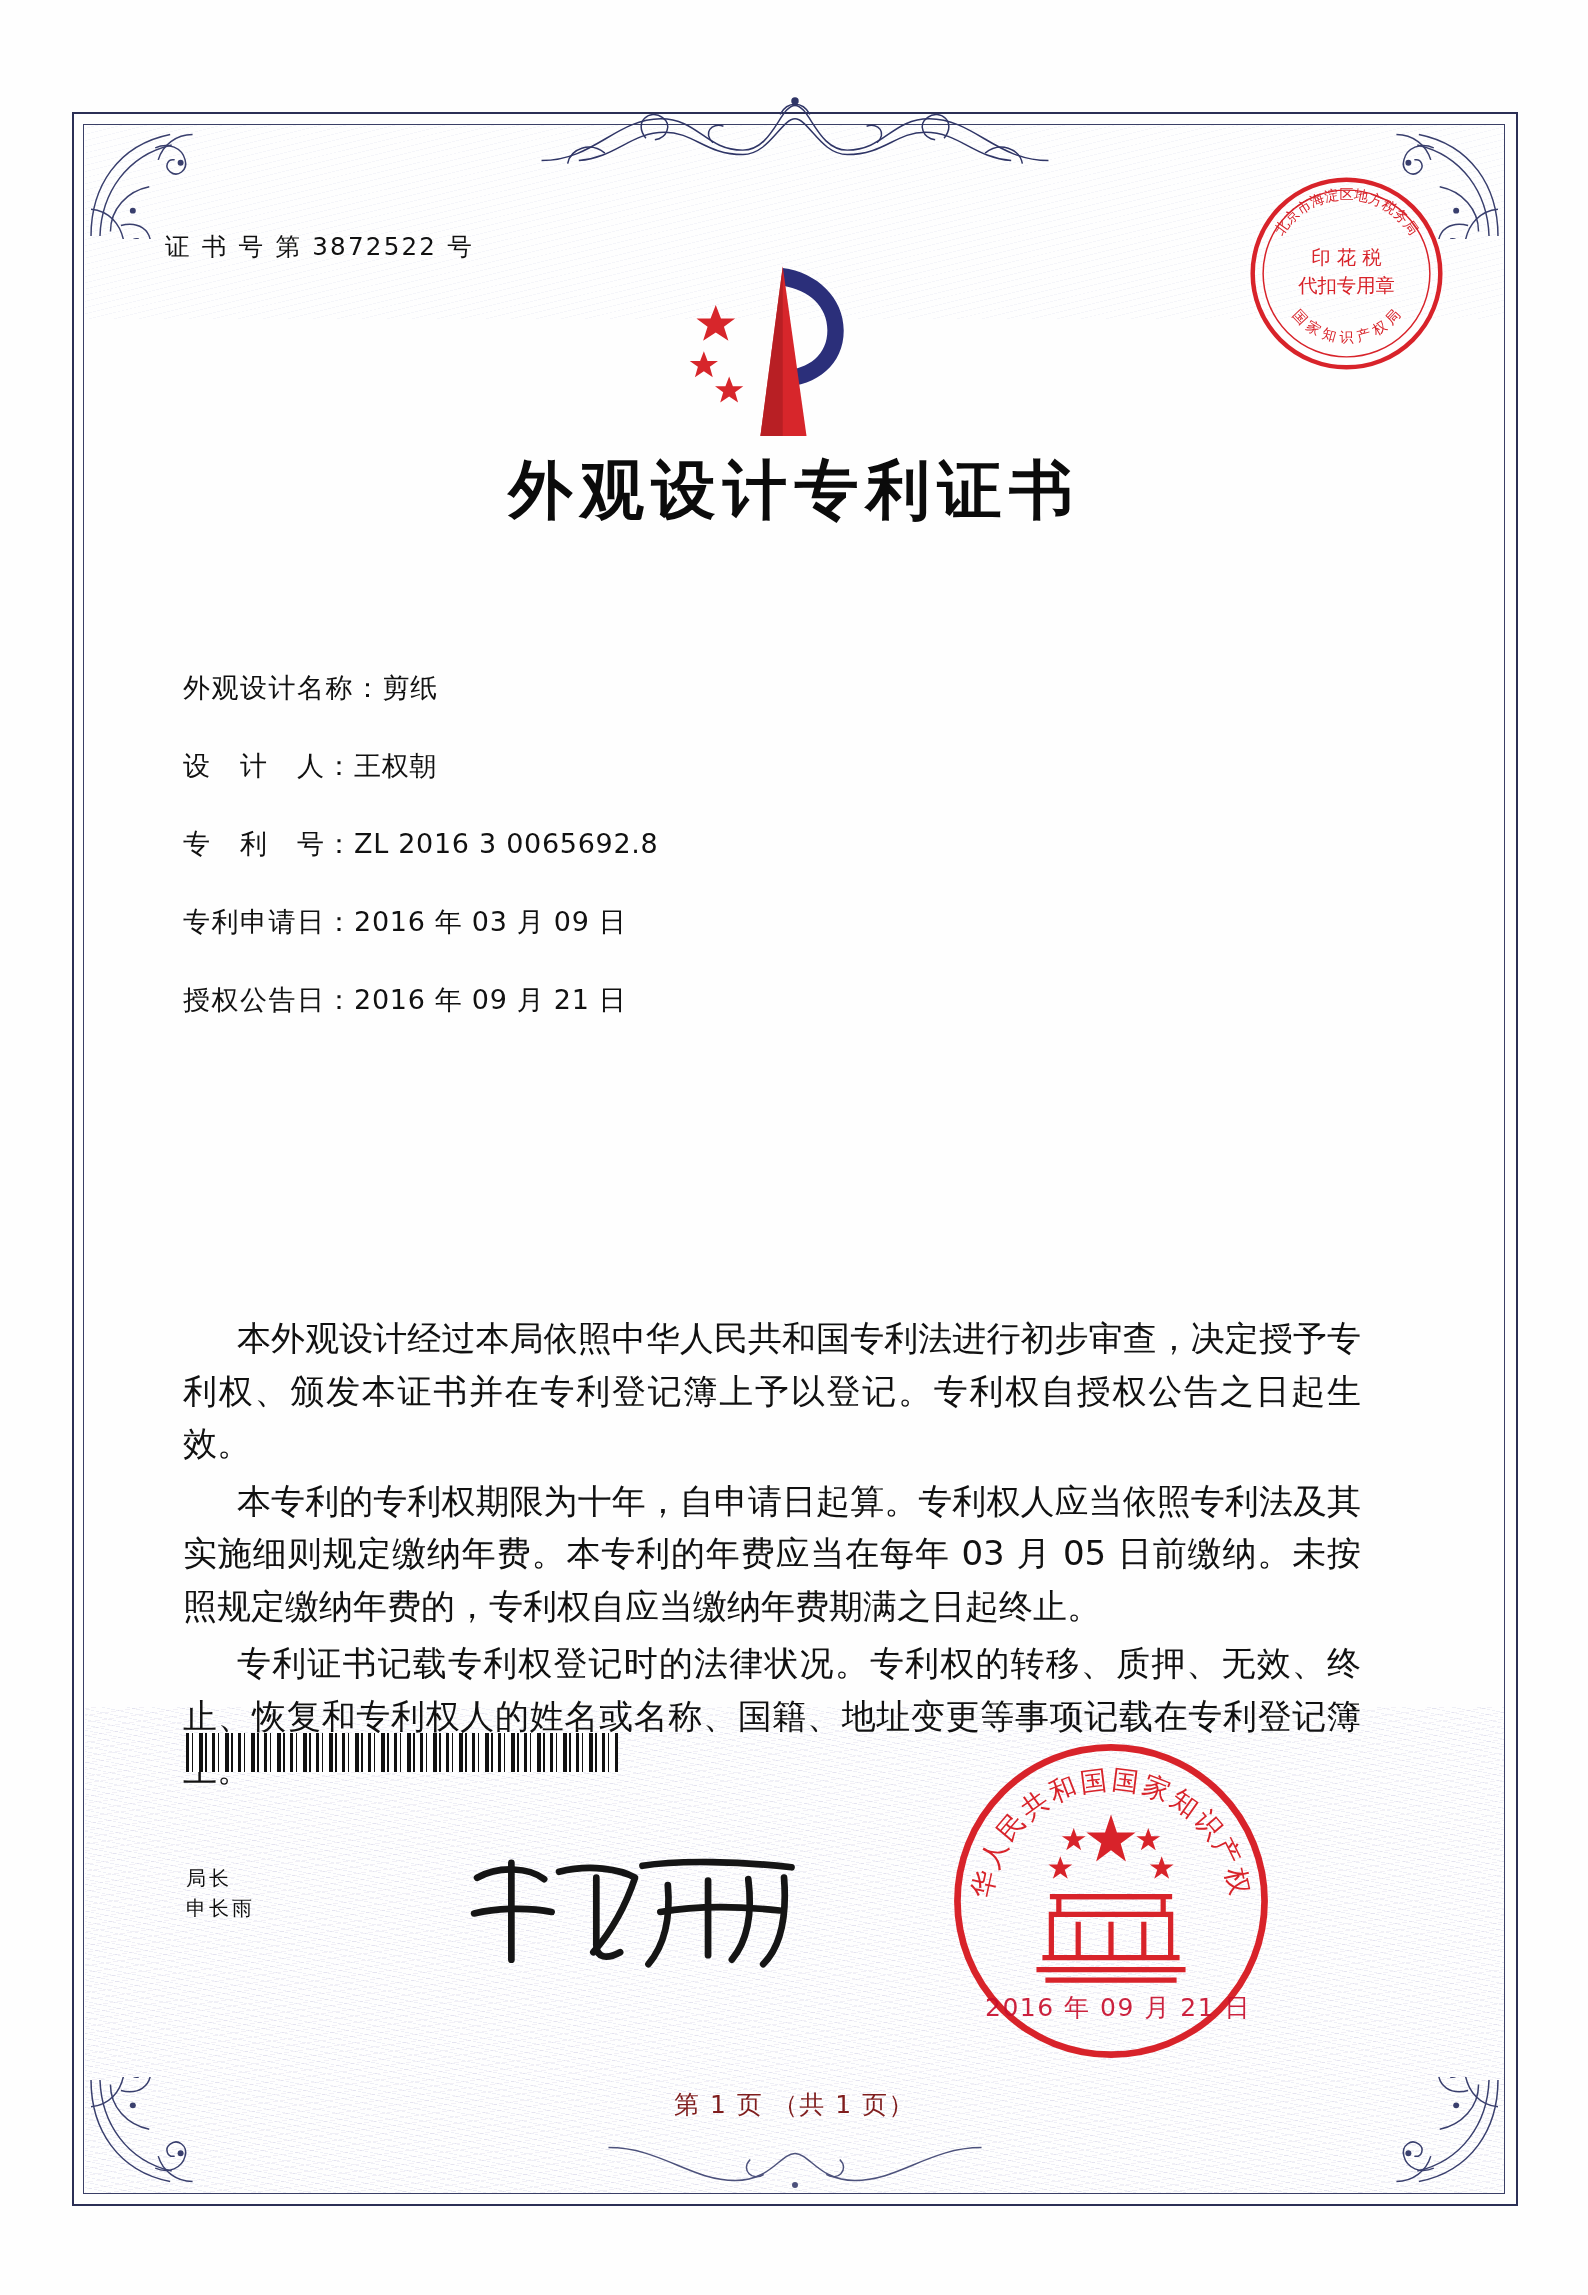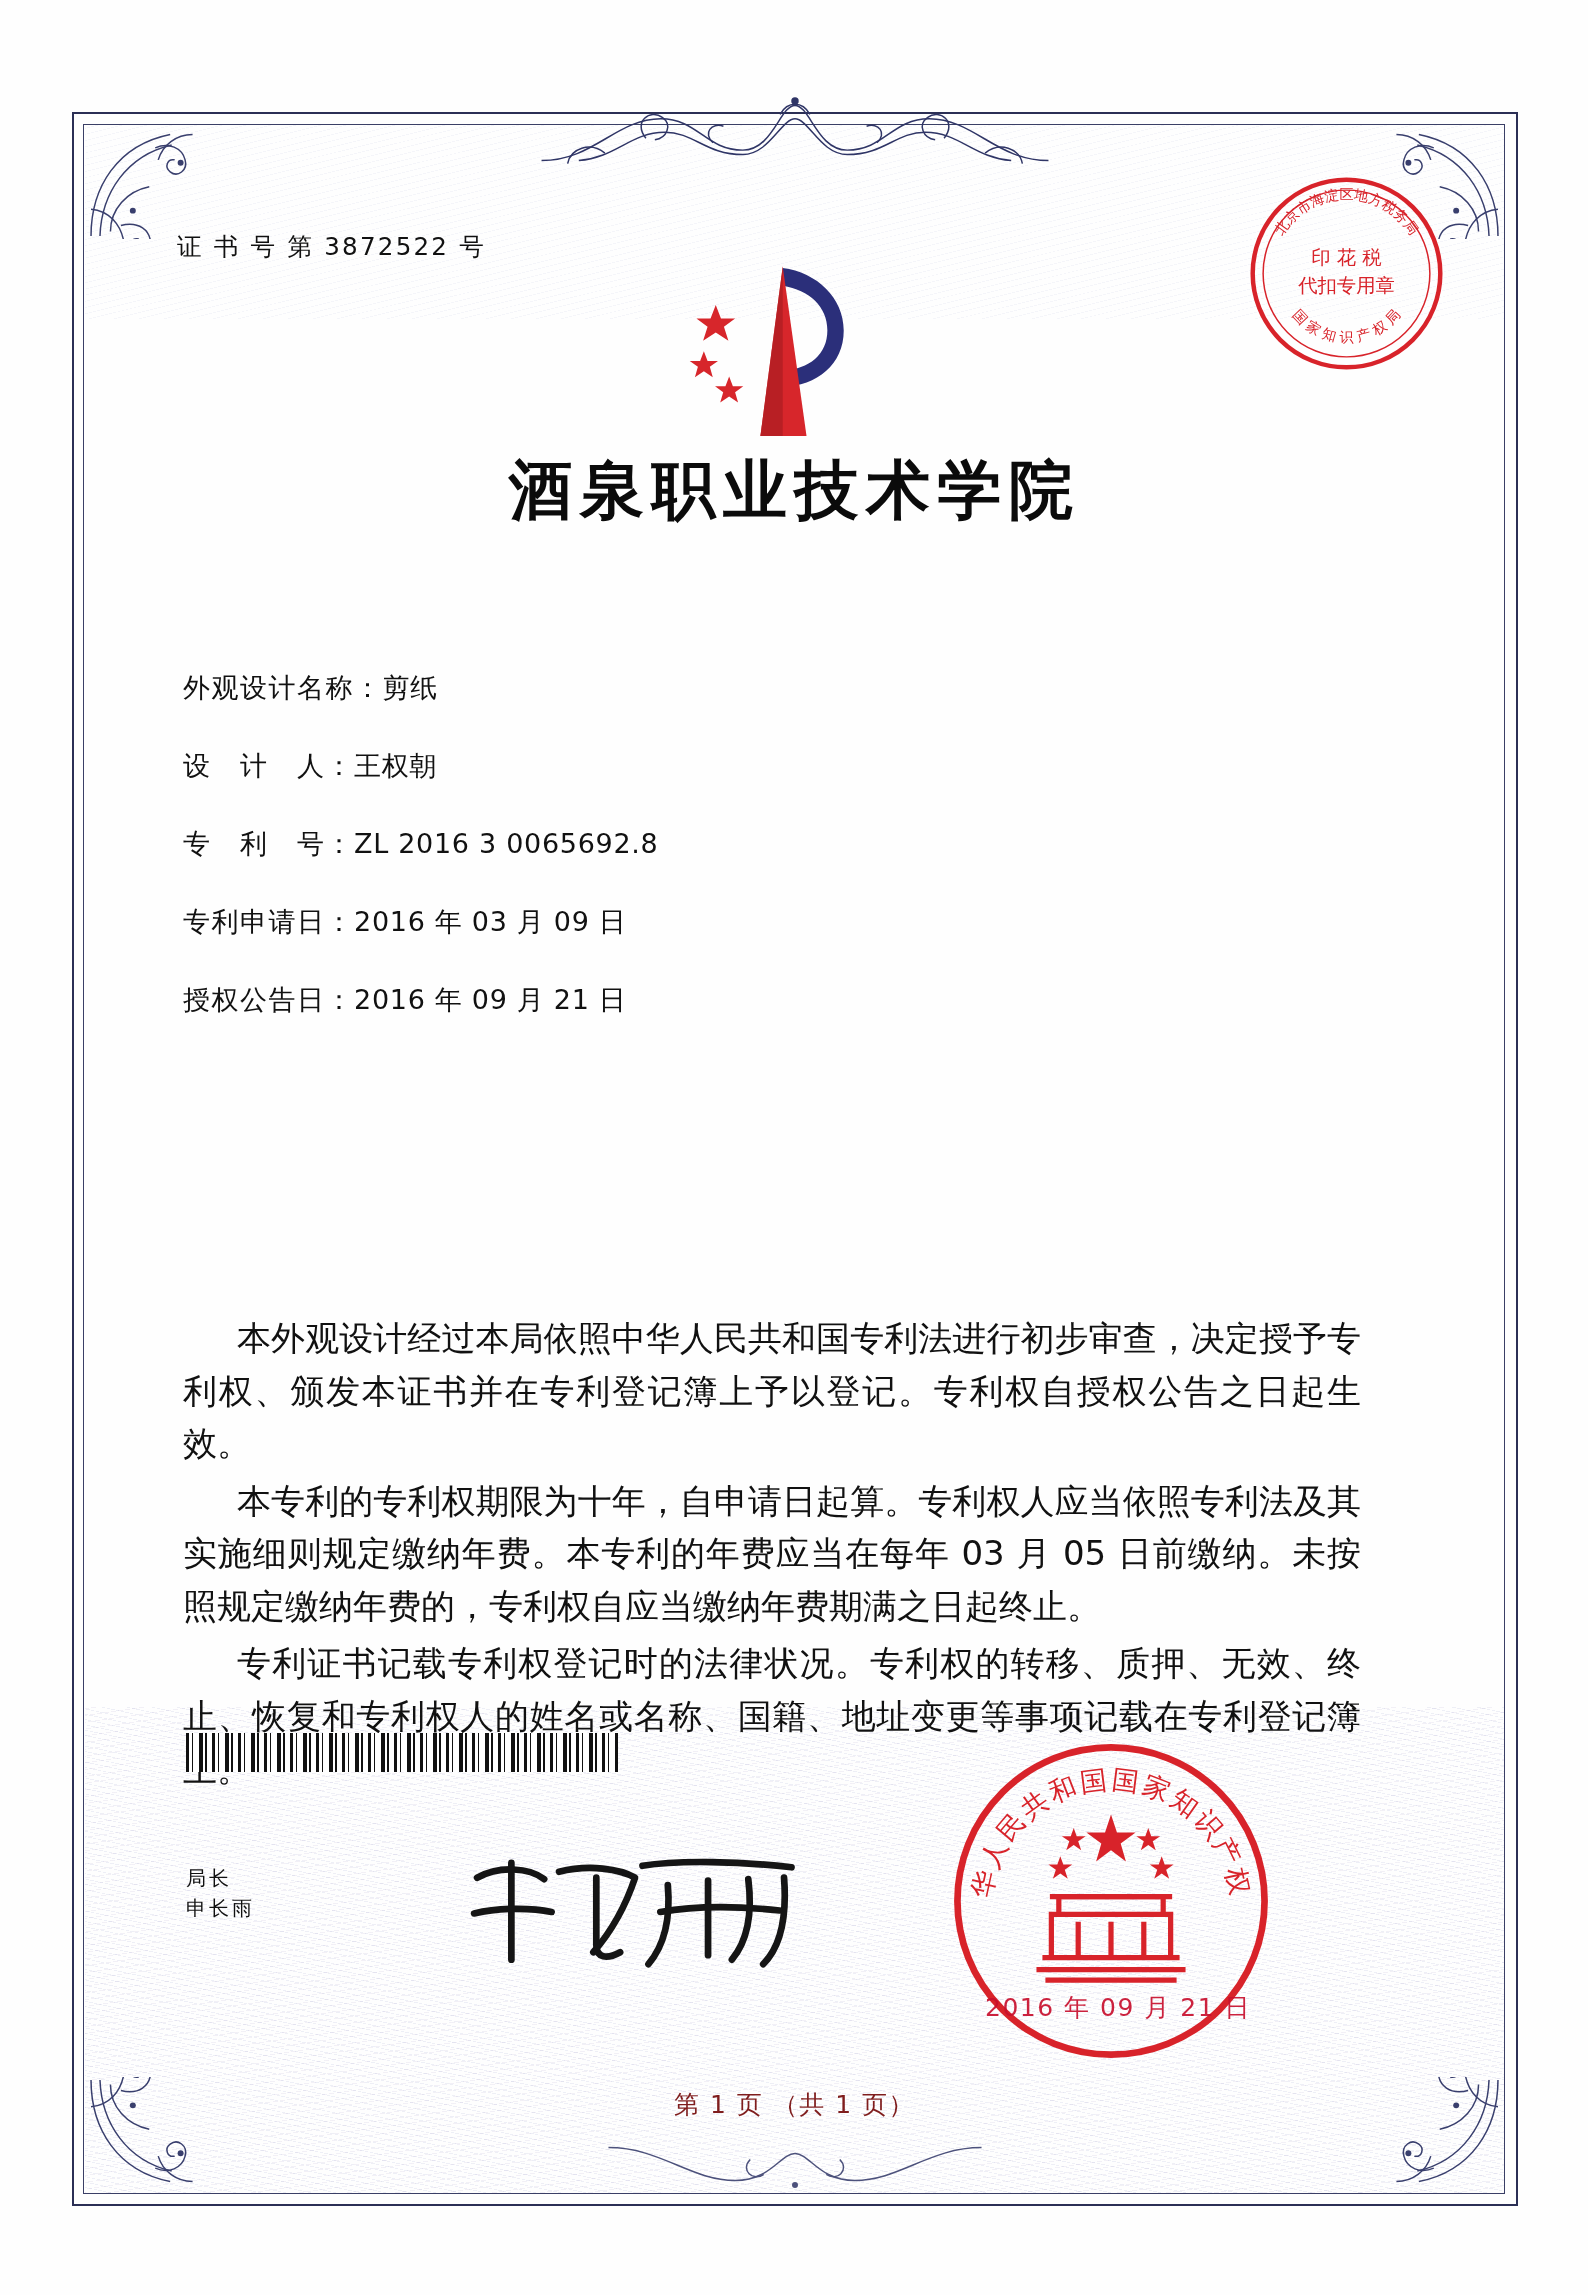--- a/index.html
+++ b/index.html
@@ -101,21 +101,20 @@
 
   
   .cert-no {
     position: absolute;
     left: 165px;
     top: 230px;
     font-family: "DejaVu Sans", "Liberation Sans", sans-serif;
     font-size: 24.6px;
     letter-spacing: 2.2px;
     color: #111;
-    margin-left: 12px;
   }
 
   
   .logo {
     position: absolute;
     left: 671px;
     top: 253px;
     width: 216px;
     height: 186px;
   }
@@ -354,21 +353,21 @@
       <text font-size="19" fill="#d8232a" font-family="DejaVu Sans, sans-serif">
         <textPath href="#arcTop" startOffset="50%" text-anchor="middle">北京市海淀区地方税务局</textPath>
       </text>
       <path id="arcBot" d="M 43 135 A 92 92 0 0 0 227 135" fill="none"></path>
       <text font-size="19" fill="#d8232a" font-family="DejaVu Sans, sans-serif">
         <textPath href="#arcBot" startOffset="50%" text-anchor="middle">国 家 知 识 产 权 局</textPath>
       </text>
     </svg>
   </div>
 
-  <div class="title">酒泉职业技术学院</div>
+  <div class="title">外观设计专利证书</div>
 
   <div class="fields">
     <div class="field">
       <span class="lbl">外观设计名称：</span><span class="val">剪纸</span>
     </div>
     <div class="field">
       <span class="lbl">设　计　人：</span><span class="val">王权朝</span>
     </div>
     <div class="field">
       <span class="lbl">专　利　号：</span><span class="val">ZL 2016 3 0065692.8</span>

